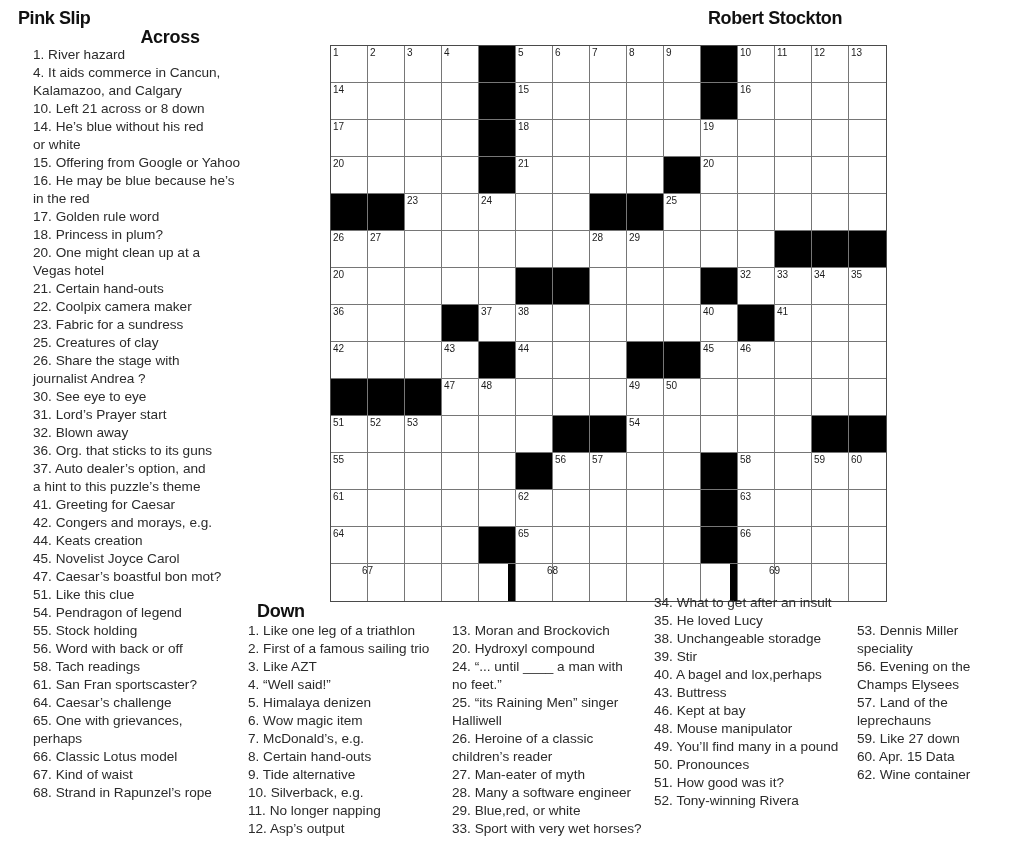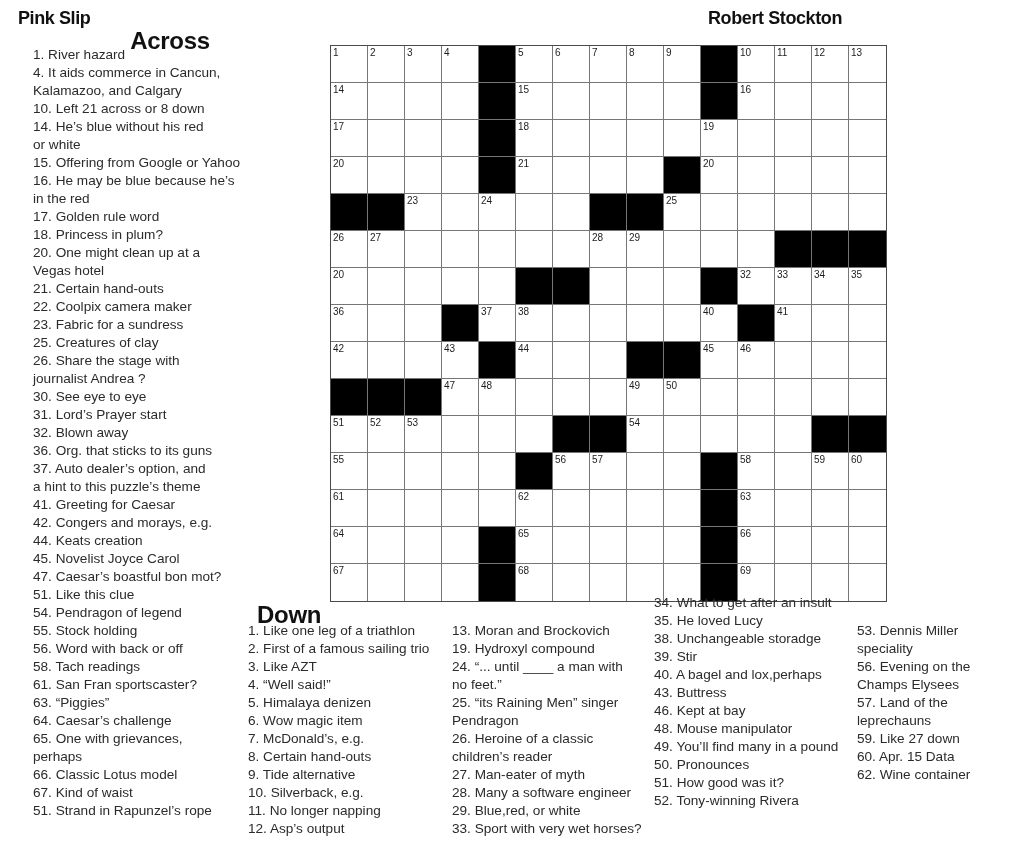--- a/index.html
+++ b/index.html
@@ -6,38 +6,38 @@
   body {
     width:1024px; height:867px; position:relative; overflow:hidden;
     background:#ffffff; color:#231f20;
     font-family:"Liberation Sans", sans-serif;
   }
   .abs { position:absolute; }
   .title {
     font-weight:bold; font-size:18px; letter-spacing:-0.4px; color:#111111;
   }
   .section-label {
-    font-weight:bold; font-size:24px; letter-spacing:-0.3px; color:#111111;
+    font-weight:bold; font-size:18px; letter-spacing:-0.3px; color:#111111;
   }
   .clue-line {
     font-size:13.6px; line-height:18px; white-space:nowrap; color:#2b2b2b;
   }
   #grid {
     display:grid;
     grid-template-columns:repeat(15,37px);
     grid-template-rows:repeat(15,37px);
     border:1px solid #4a4a4a;
     background:#ffffff;
   }
   .cell {
     position:relative; box-sizing:border-box; background:#ffffff;
     border-right:1px solid #767676; border-bottom:1px solid #767676;
   }
   .cell.col-last { border-right:none; }
-  .cell.row-last { border-bottom:none; }
+  .cell.row-last { border-bottom:none;margin-left:29px; }
   .cell.black { background:#000000; }
   .num {
     position:absolute; top:1px; left:2px;
     font-size:10px; line-height:11px; color:#1c1c1c;
   }
 </style>
 </head>
 <body>
 
 <div class="abs title" style="left:18px; top:8px;">Pink Slip</div>
@@ -76,27 +76,26 @@
     <div class="clue-line">42. Congers and morays, e.g.</div>
     <div class="clue-line">44. Keats creation</div>
     <div class="clue-line">45. Novelist Joyce Carol</div>
     <div class="clue-line">47. Caesar’s boastful bon mot?</div>
     <div class="clue-line">51. Like this clue</div>
     <div class="clue-line">54. Pendragon of legend</div>
     <div class="clue-line">55. Stock holding</div>
     <div class="clue-line">56. Word with back or off</div>
     <div class="clue-line">58. Tach readings</div>
     <div class="clue-line">61. San Fran sportscaster?</div>
-    <div class="clue-line">63. “Piggies”</div>
     <div class="clue-line">64. Caesar’s challenge</div>
     <div class="clue-line">65. One with grievances,</div>
     <div class="clue-line">perhaps</div>
     <div class="clue-line">66. Classic Lotus model</div>
     <div class="clue-line">67. Kind of waist</div>
-    <div class="clue-line">51. Strand in Rapunzel’s rope</div>
+    <div class="clue-line">68. Strand in Rapunzel’s rope</div>
   </div>
 
 <div id="grid" class="abs" style="left:330px; top:45px;">
     <div class="cell">
       <span class="num">1</span>
     </div>
     <div class="cell">
       <span class="num">2</span>
     </div>
     <div class="cell">
@@ -465,25 +464,25 @@
     <div class="clue-line">6. Wow magic item</div>
     <div class="clue-line">7. McDonald’s, e.g.</div>
     <div class="clue-line">8. Certain hand-outs</div>
     <div class="clue-line">9. Tide alternative</div>
     <div class="clue-line">10. Silverback, e.g.</div>
     <div class="clue-line">11. No longer napping</div>
     <div class="clue-line">12. Asp’s output</div>
   </div>
 <div id="down-col-2" class="abs" style="left:452px; top:622px;">
     <div class="clue-line">13. Moran and Brockovich</div>
-    <div class="clue-line">19. Hydroxyl compound</div>
+    <div class="clue-line">20. Hydroxyl compound</div>
     <div class="clue-line">24. “... until ____ a man with</div>
     <div class="clue-line">no feet.”</div>
     <div class="clue-line">25. “its Raining Men” singer</div>
-    <div class="clue-line">Pendragon</div>
+    <div class="clue-line">Halliwell</div>
     <div class="clue-line">26. Heroine of a classic</div>
     <div class="clue-line">children’s reader</div>
     <div class="clue-line">27. Man-eater of myth</div>
     <div class="clue-line">28. Many a software engineer</div>
     <div class="clue-line">29. Blue,red, or white</div>
     <div class="clue-line">33. Sport with very wet horses?</div>
   </div>
 <div id="down-col-3" class="abs" style="left:654px; top:594px;">
     <div class="clue-line">34. What to get after an insult</div>
     <div class="clue-line">35. He loved Lucy</div>

